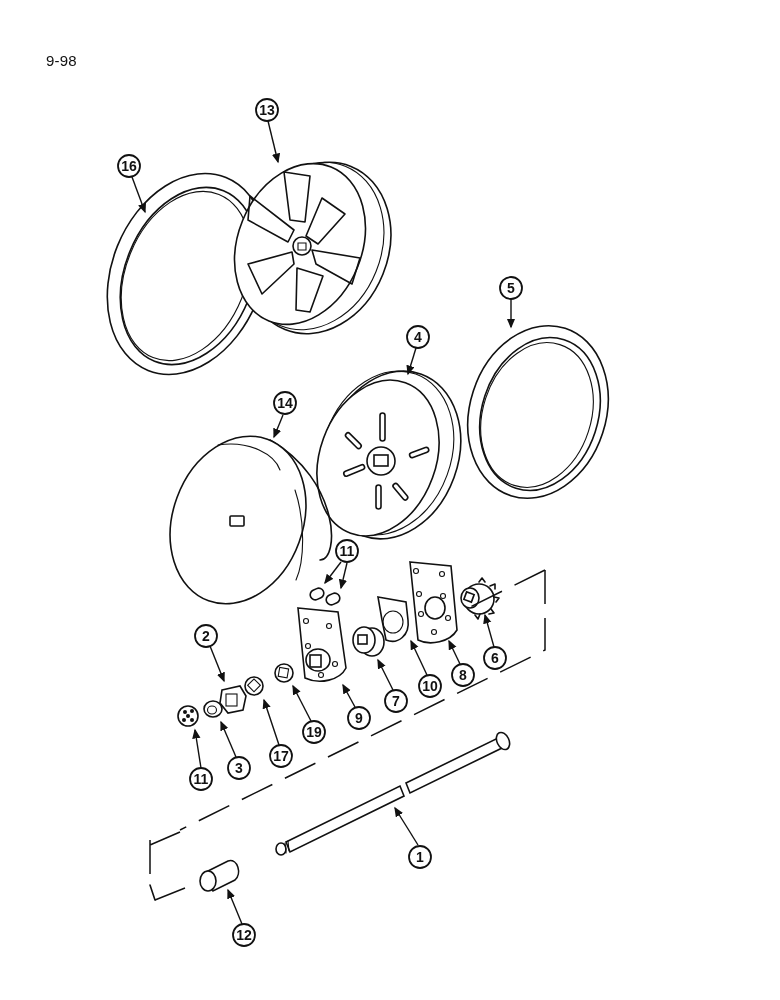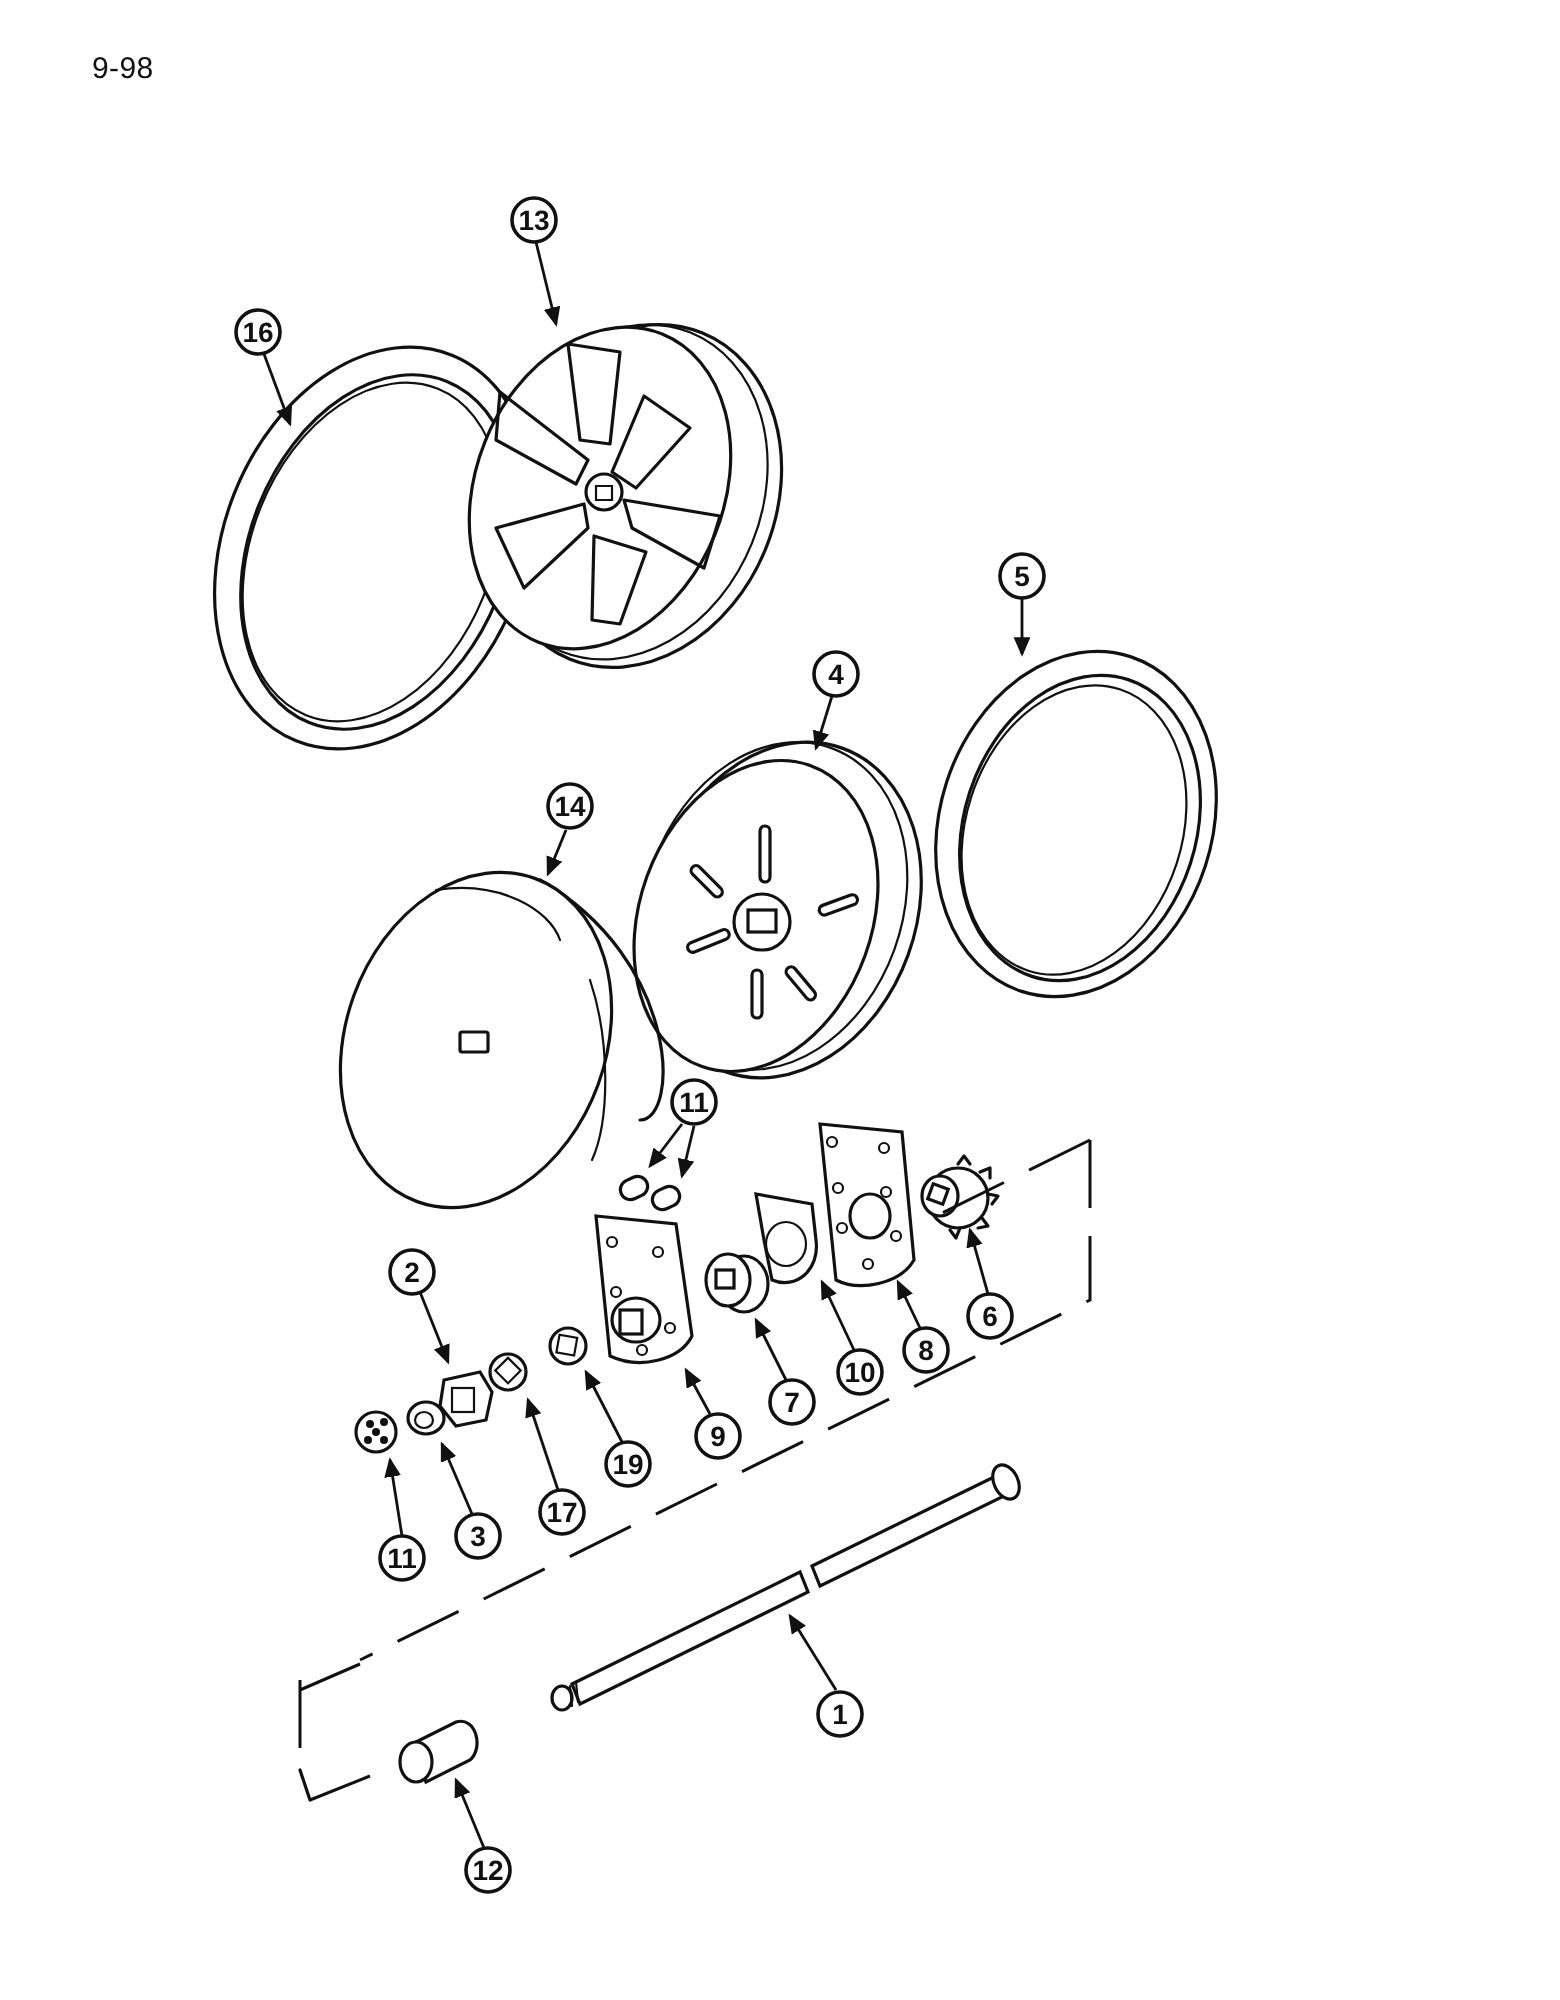--- a/index.html
+++ b/index.html
@@ -1,17 +1,17 @@
 <!DOCTYPE html>
 <html><head>
   <meta charset="utf-8">
   <style>
     html, body { margin: 0; padding: 0; background: #ffffff; }
     body { width: 780px; height: 1000px; position: relative; overflow: hidden; font-family: "Liberation Sans", sans-serif; }
-    .page-number { position: absolute; left: 46px; top: 26px; font-size: 15px; color: #111; letter-spacing: 0.2px; }
+    .page-number { position: absolute; left: 46px; top: 52px; font-size: 15px; color: #111; letter-spacing: 0.2px; }
     svg.diagram { position: absolute; left: 0; top: 0; width: 780px; height: 1000px; }
     .ln { fill: none; stroke: #111; stroke-width: 1.6; stroke-linecap: round; stroke-linejoin: round; }
     .ln-thin { fill: none; stroke: #111; stroke-width: 1.1; stroke-linecap: round; }
     .fillw { fill: #fff; stroke: #111; stroke-width: 1.6; }
     .dash { fill: none; stroke: #111; stroke-width: 1.5; stroke-dasharray: 34 14; }
     .callout-circle { fill: #fff; stroke: #111; stroke-width: 1.8; }
     .callout-text { font-family: "Liberation Sans", sans-serif; font-size: 14px; font-weight: bold; fill: #111; text-anchor: middle; dominant-baseline: central; }
     .arrow { fill: none; stroke: #111; stroke-width: 1.4; marker-end: url(#ah); }
   </style>
 </head>

